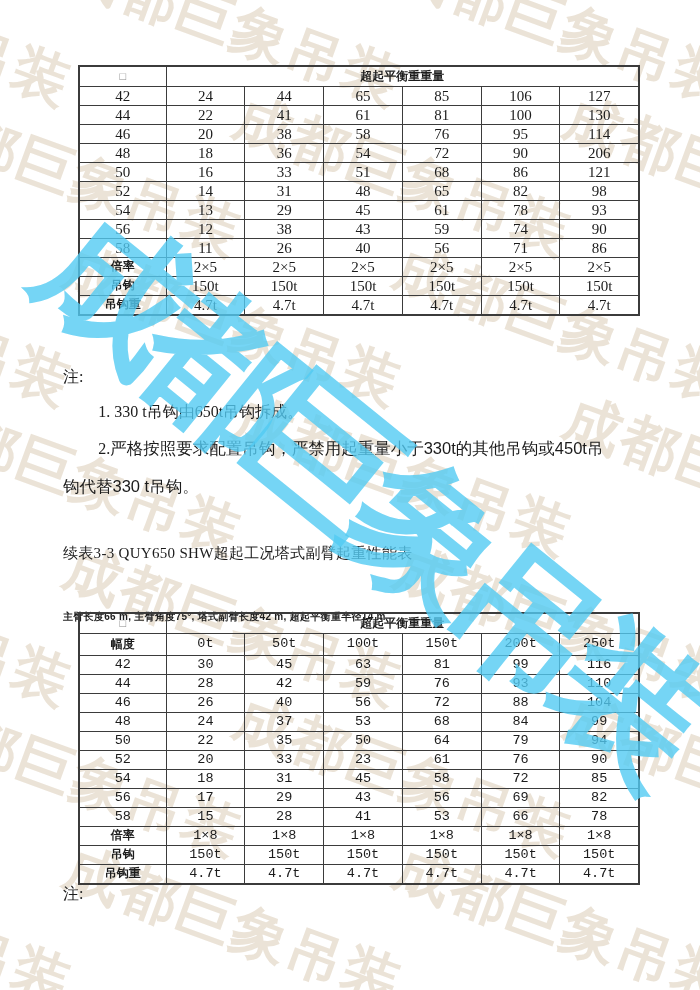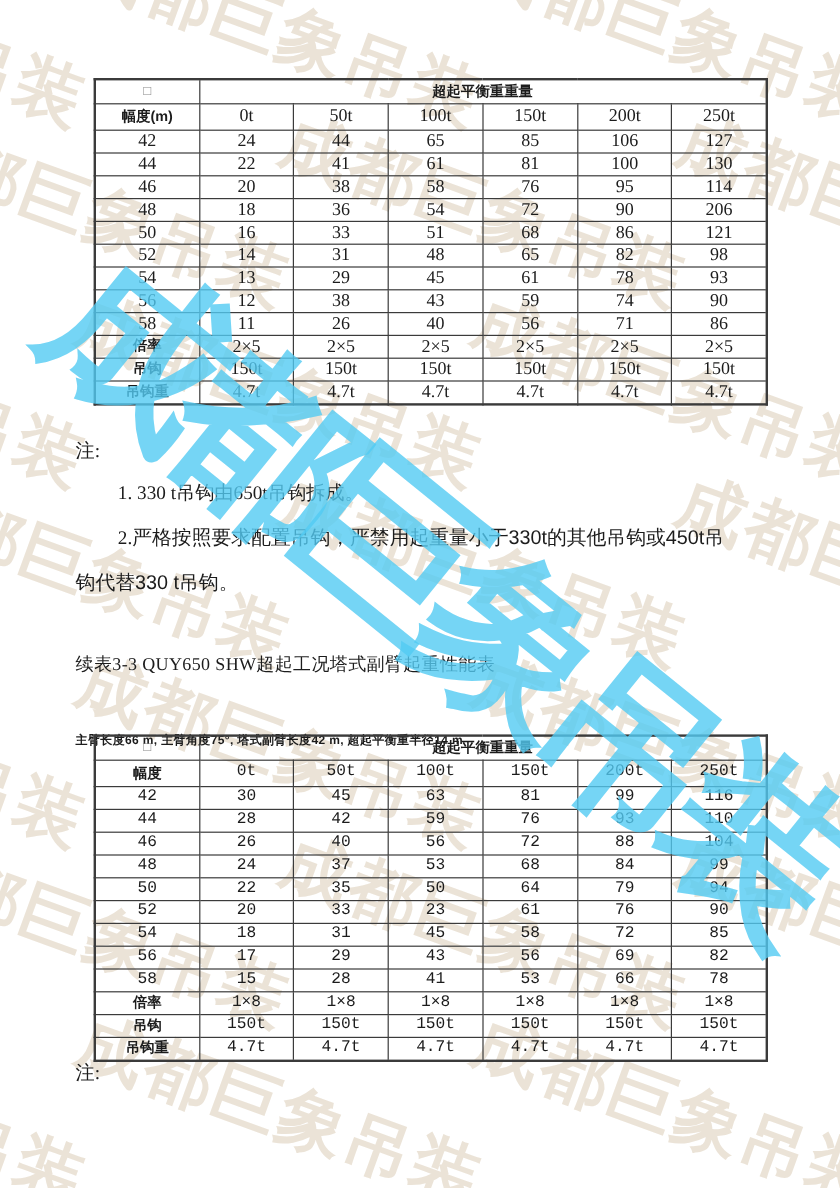--- a/index.html
+++ b/index.html
@@ -94,29 +94,20 @@
           <col style="width: 78.8px;">
           <col style="width: 78.8px;">
           <col style="width: 78.8px;">
           <col style="width: 78.8px;">
         </colgroup>
         <tbody>
           <tr class="r-merged">
             <td class="corner">□</td>
             <td colspan="6" class="cjk-h">超起平衡重重量</td>
           </tr>
-          <tr class="r-cols">
-            <td class="cjk-h">幅度(m)</td>
-            <td class="val">0t</td>
-            <td class="val">50t</td>
-            <td class="val">100t</td>
-            <td class="val">150t</td>
-            <td class="val">200t</td>
-            <td class="val">250t</td>
-          </tr>
           <tr>
             <td class="val">42</td>
             <td class="val">24</td>
             <td class="val">44</td>
             <td class="val">65</td>
             <td class="val">85</td>
             <td class="val">106</td>
             <td class="val">127</td>
           </tr>
           <tr>

